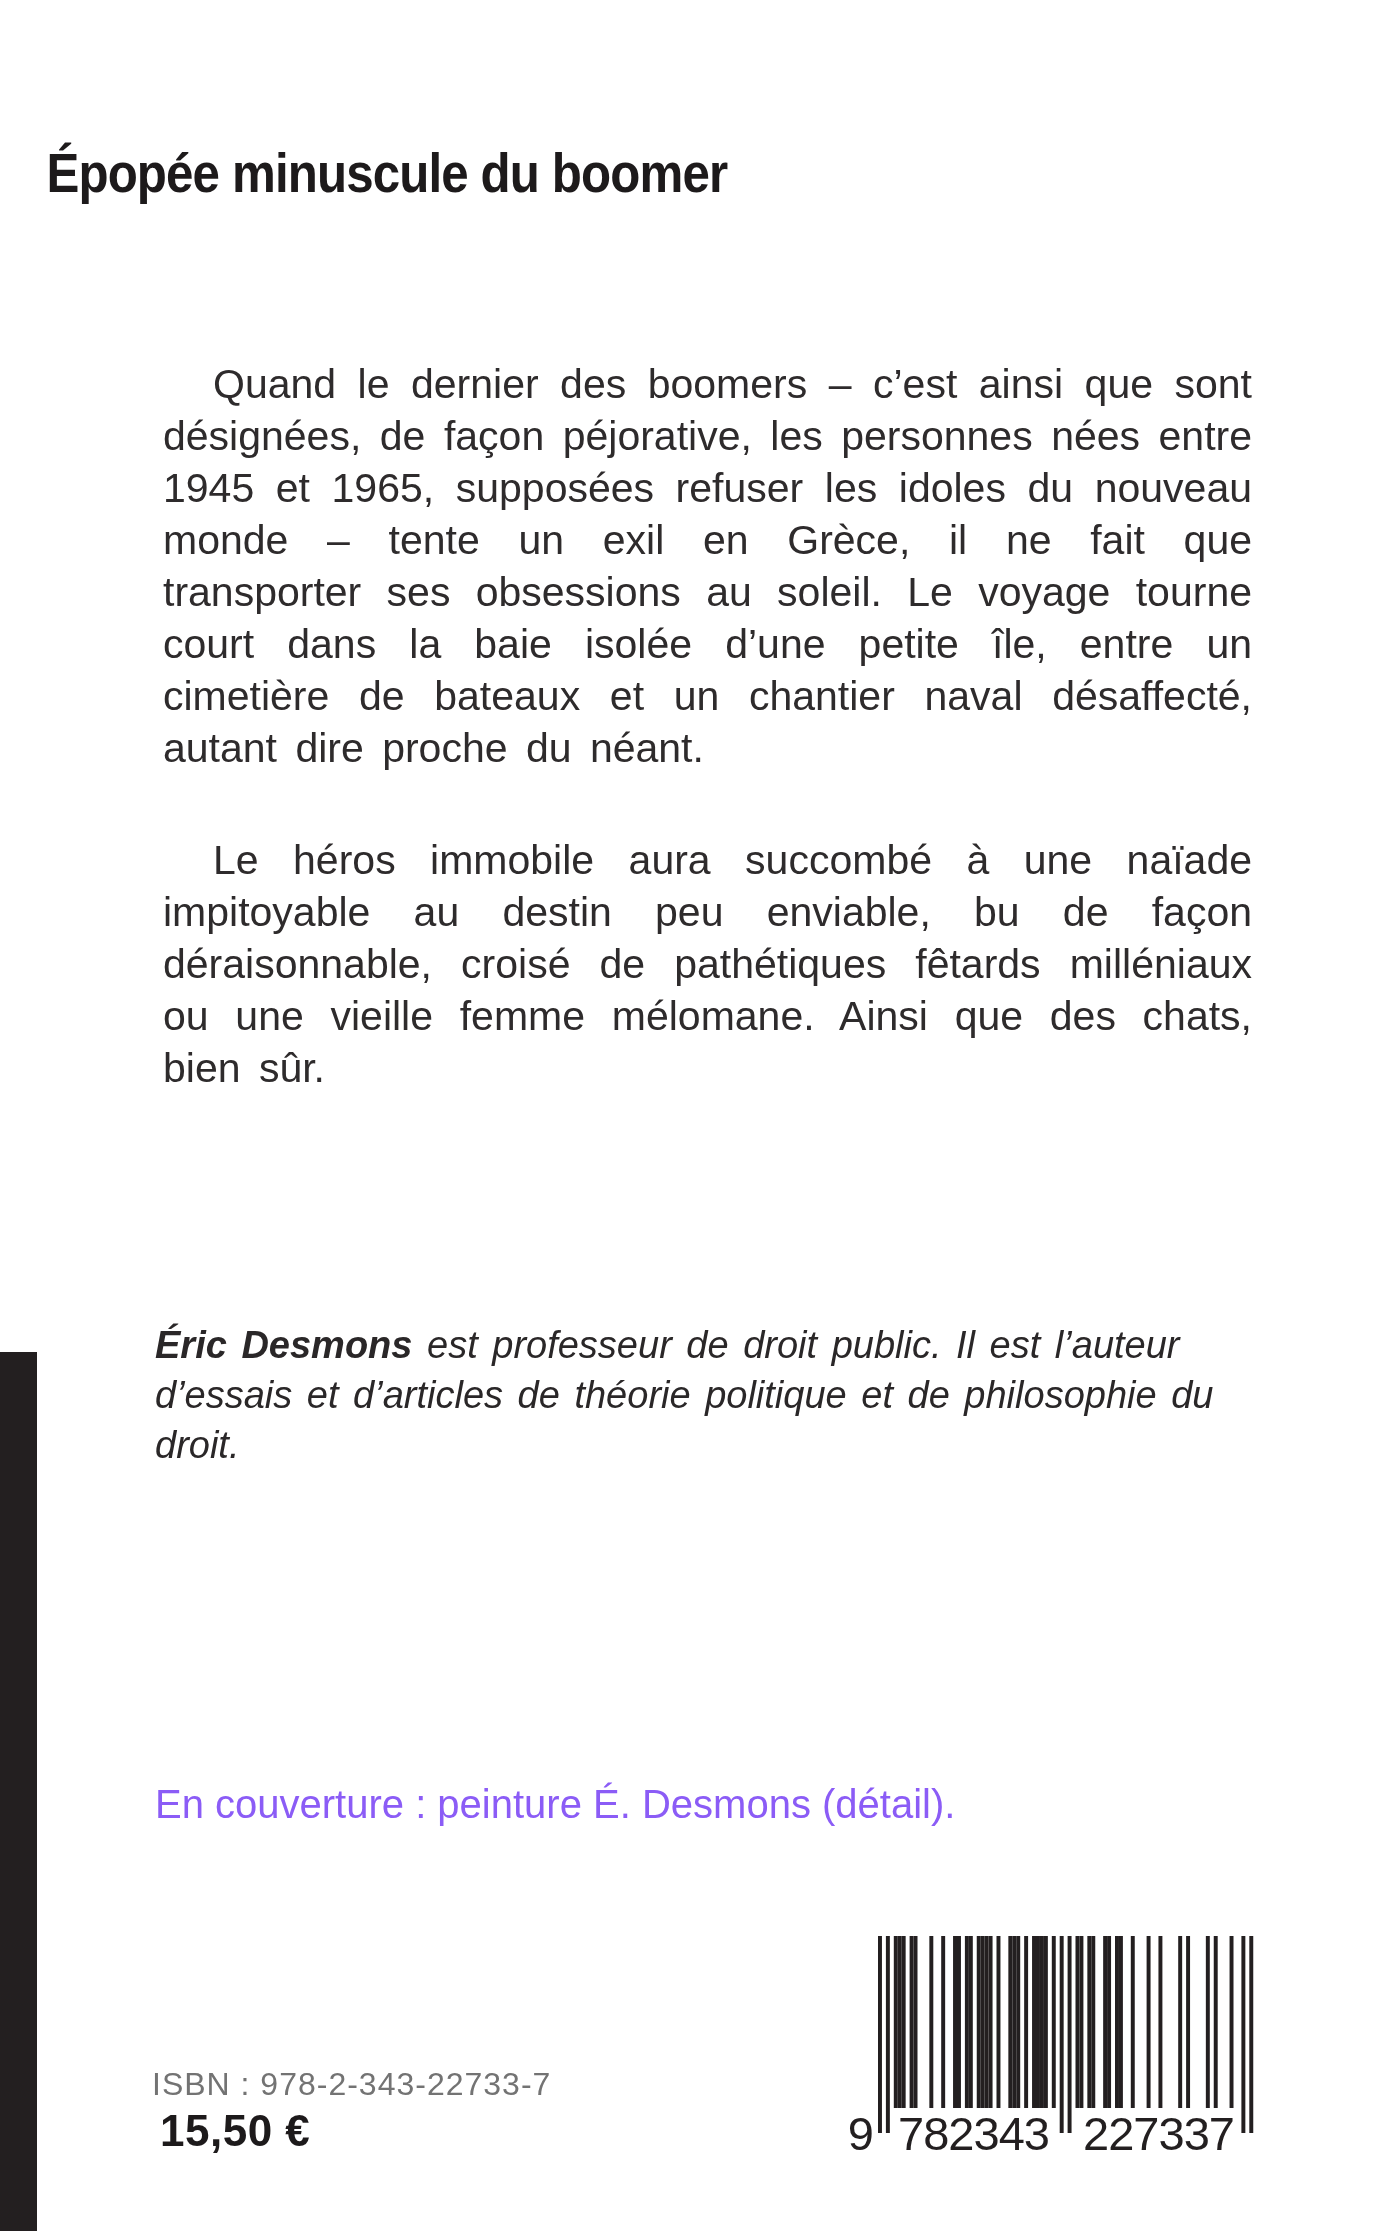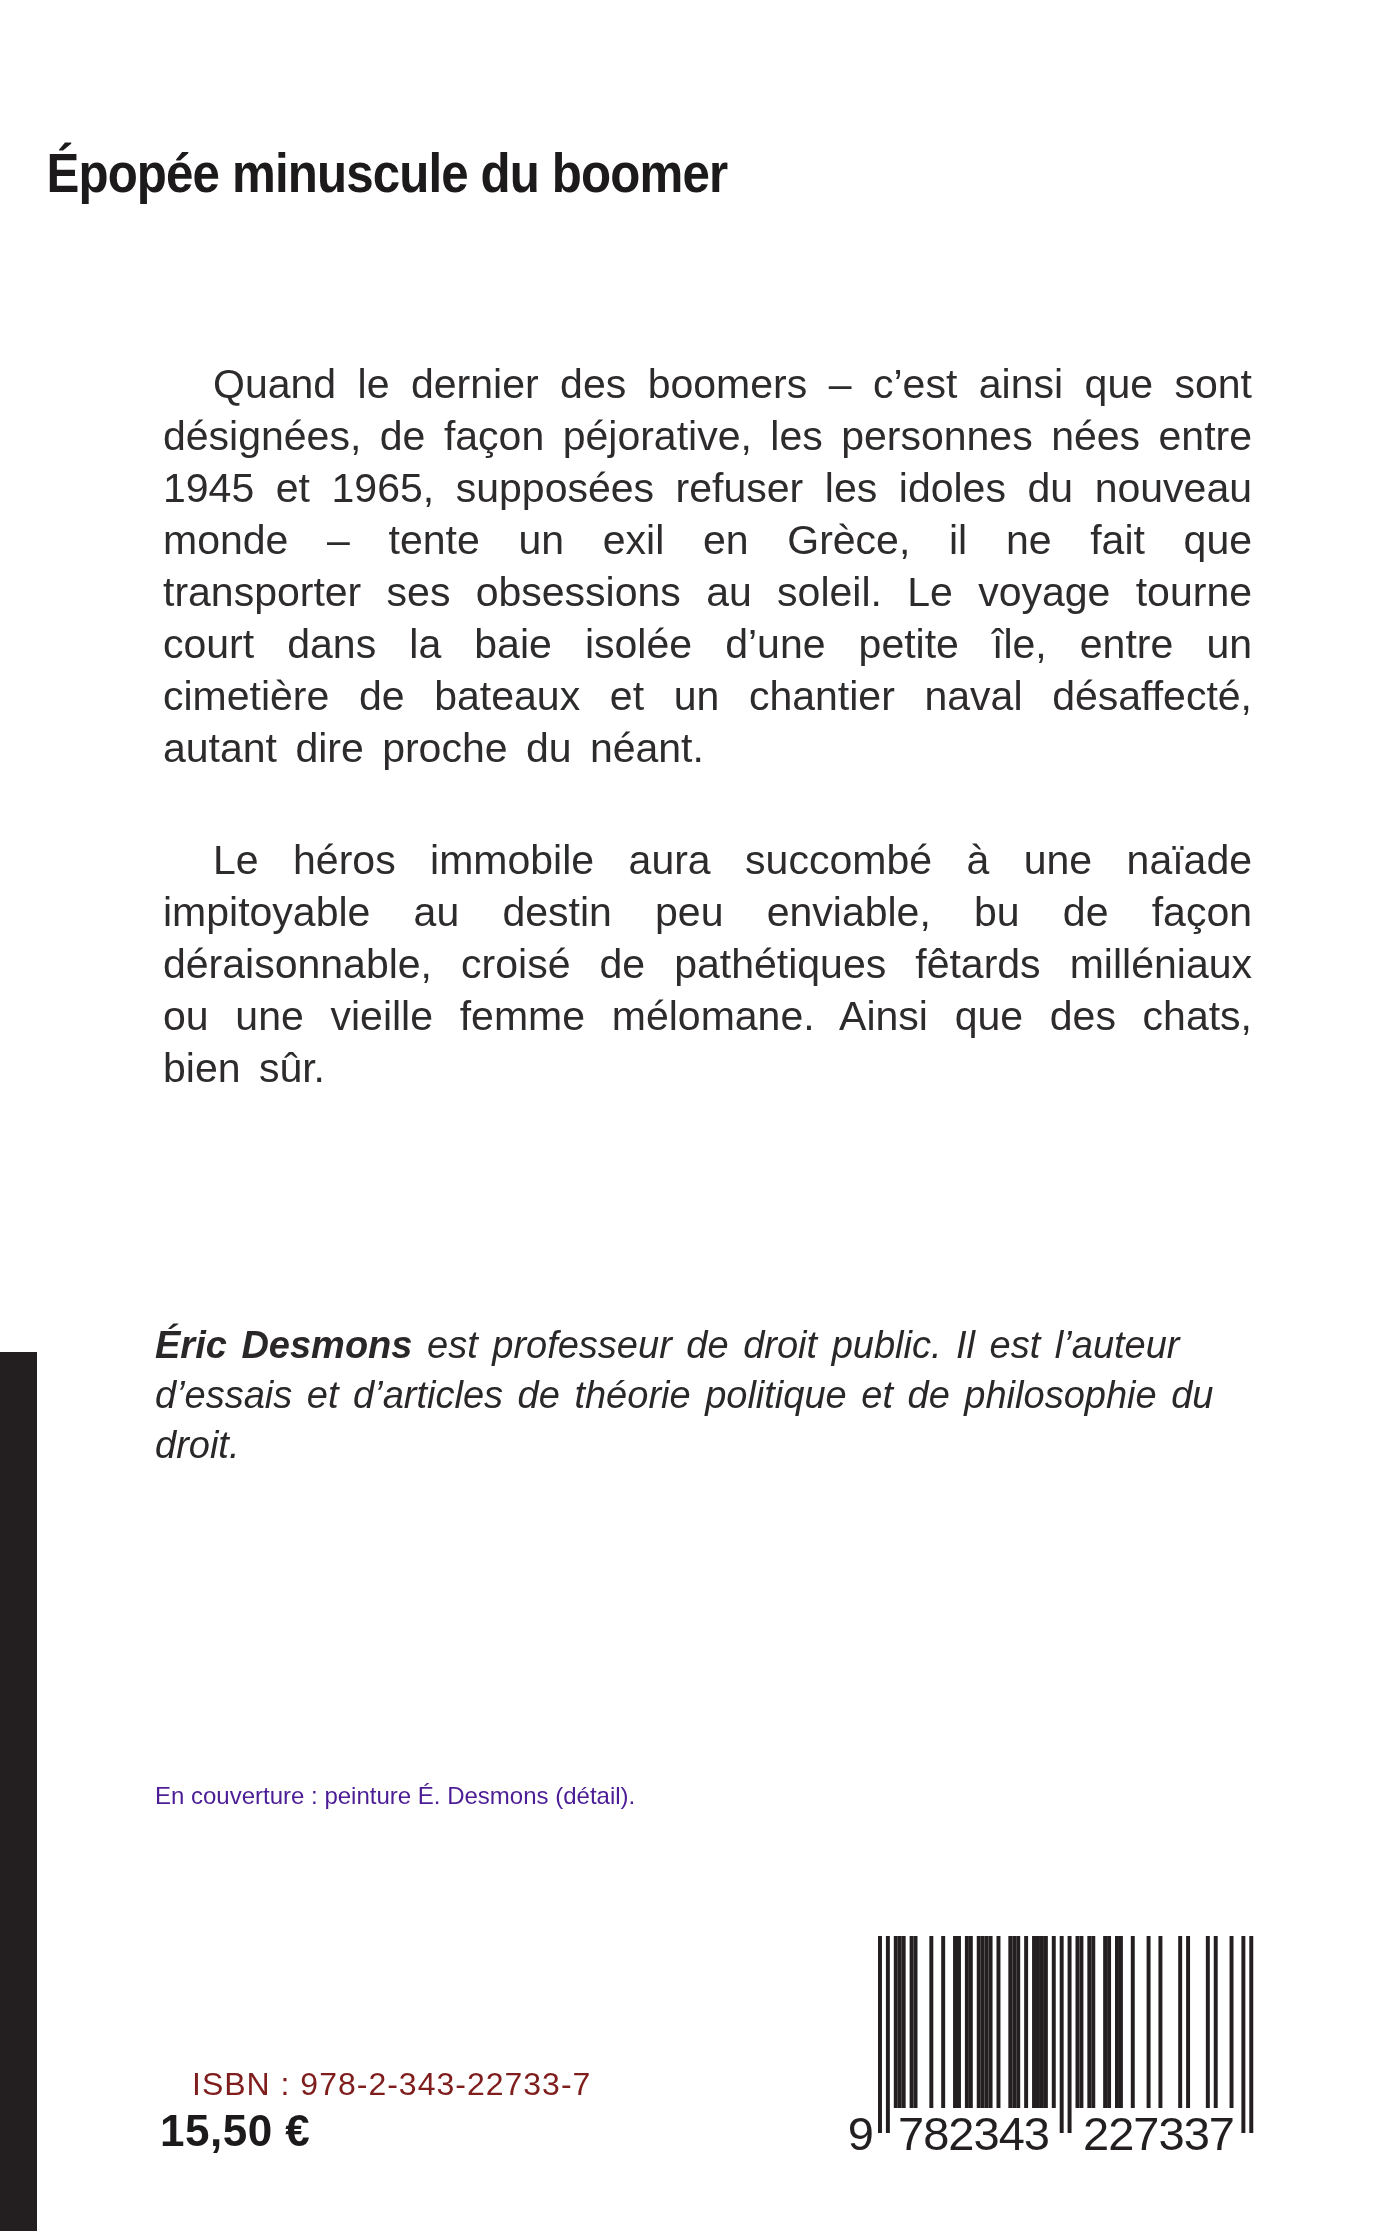--- a/index.html
+++ b/index.html
@@ -55,31 +55,30 @@
     line-height: 50px;
     font-style: italic;
     color: #2a2728;
     word-spacing: 4px;
   }
   .bio .bio-name { font-weight: 700; }
   .credit {
     position: absolute;
     top: 1782px;
     left: 155px;
-    font-size: 24px;
-    color: #4c1d95;
+    font-size: 40px;
+    color: #8b5cf6;
   }
   .isbn {
     position: absolute;
     top: 2066px;
     left: 152px;
     font-size: 32px;
-    color: #7f1d1d;
+    color: #737373;
     letter-spacing: 1px;
-    margin-left: 40px;
   }
   .price {
     position: absolute;
     top: 2106px;
     left: 160px;
     font-size: 44px;
     font-weight: 700;
     letter-spacing: 0.5px;
     color: #1d1a1b;
   }

